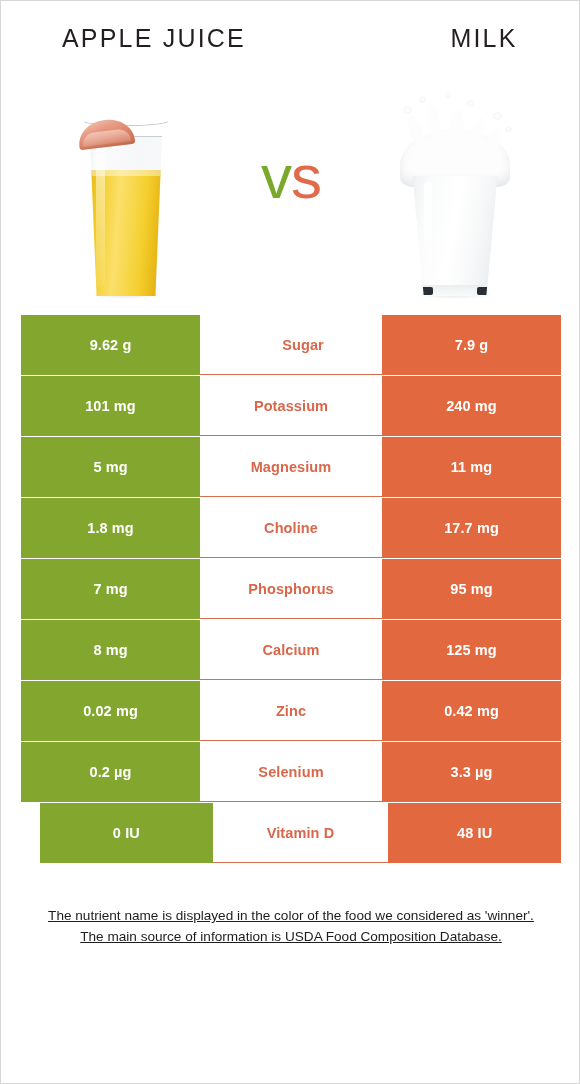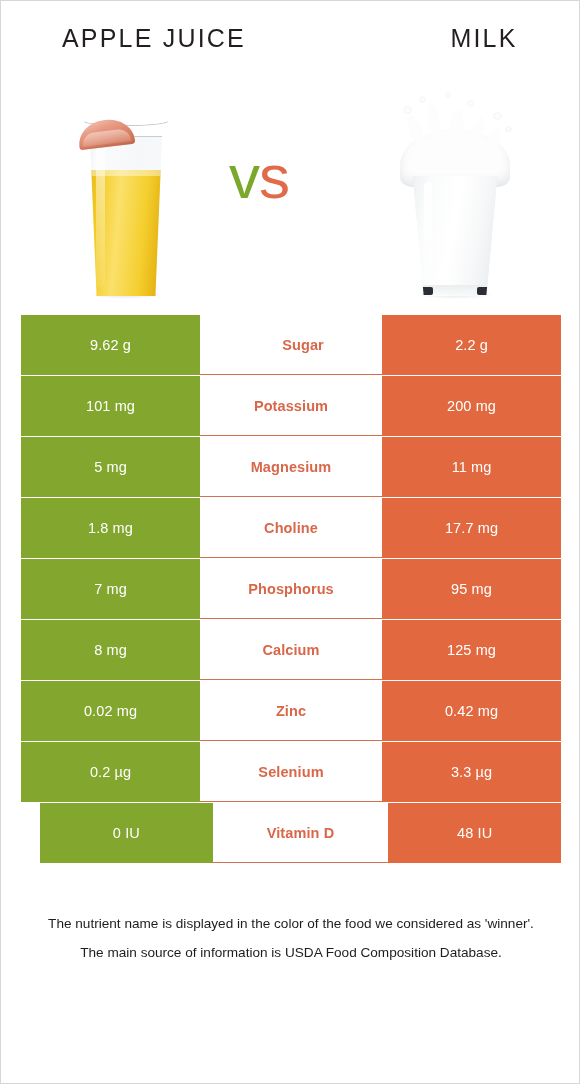--- a/index.html
+++ b/index.html
@@ -220,21 +220,21 @@
     border-radius: 50%;
     background: radial-gradient(ellipse at center, rgba(120,125,130,.18), rgba(255,255,255,0) 72%);
   }
 
   
   .vs {
     position: absolute;
     top: 145px;
     left: 228px;
     width: 124px;
-    text-align: left;
+    text-align: center;
     font-family: "Liberation Sans", sans-serif;
     font-weight: 400;
     font-size: 62px;
     line-height: 1;
     letter-spacing: -1px;
   }
   .vs .v { color: #7aa82b; }
   .vs .s { color: #e06a4a; }
 
   
@@ -255,21 +255,21 @@
     display: flex;
     align-items: center;
     justify-content: center;
     box-sizing: border-box;
     font-size: 14.5px;
     letter-spacing: .1px;
   }
   .cell.value {
     width: 179px;
     color: #ffffff;
-    font-weight: 400;
+    font-weight: 700;
   }
   .cell.value.left  { background: #82a62e; }
   .cell.value.right { background: #e2693f; }
 
   .cell.label {
     width: 182px;
     background: #ffffff;
     font-weight: 700;
     border-top: 1px solid transparent;
     border-bottom: 1px solid #d4704f;
@@ -282,21 +282,21 @@
     position: absolute;
     top: 905px;
     left: 26px;
     width: 528px;
     text-align: center;
     font-family: "Liberation Sans", sans-serif;
     font-size: 13.6px;
     line-height: 20.5px;
     color: #1d1d1d;
   }
-  .footer p { margin: 8px; }
+  .footer p { margin: 0; text-decoration: underline; }
 </style>
 </head>
 <body>
 
 <div class="page">
 
   <div class="titles">
     <div class="food-title left">Apple juice</div>
     <div class="food-title right">Milk</div>
   </div>
@@ -337,26 +337,26 @@
     </div>
 
   </div>
 
   <div class="vs"><span class="v">v</span><span class="s">s</span></div>
 
   <div class="table" id="comparison-table">
       <div class="row">
         <div class="cell value left">9.62 g</div>
         <div class="cell label win-red">Sugar</div>
-        <div class="cell value right">2.2 g</div>
+        <div class="cell value right">7.9 g</div>
       </div>
       <div class="row">
         <div class="cell value left">101 mg</div>
         <div class="cell label win-red">Potassium</div>
-        <div class="cell value right">200 mg</div>
+        <div class="cell value right">240 mg</div>
       </div>
       <div class="row">
         <div class="cell value left">5 mg</div>
         <div class="cell label win-red">Magnesium</div>
         <div class="cell value right">11 mg</div>
       </div>
       <div class="row">
         <div class="cell value left">1.8 mg</div>
         <div class="cell label win-red">Choline</div>
         <div class="cell value right">17.7 mg</div>

